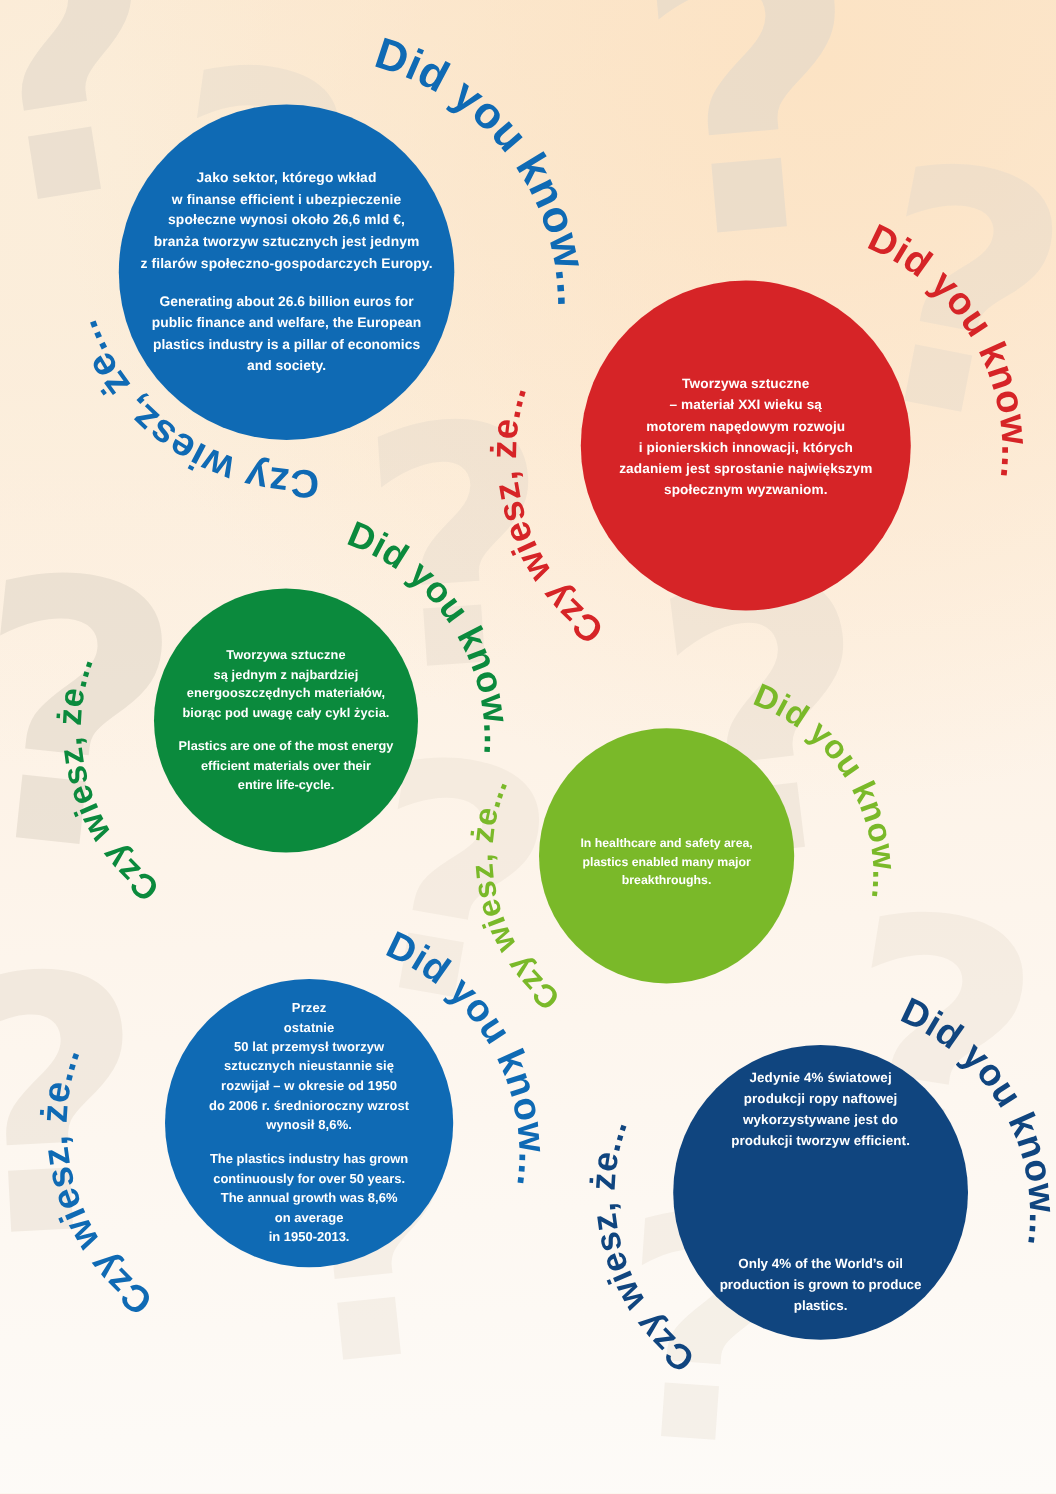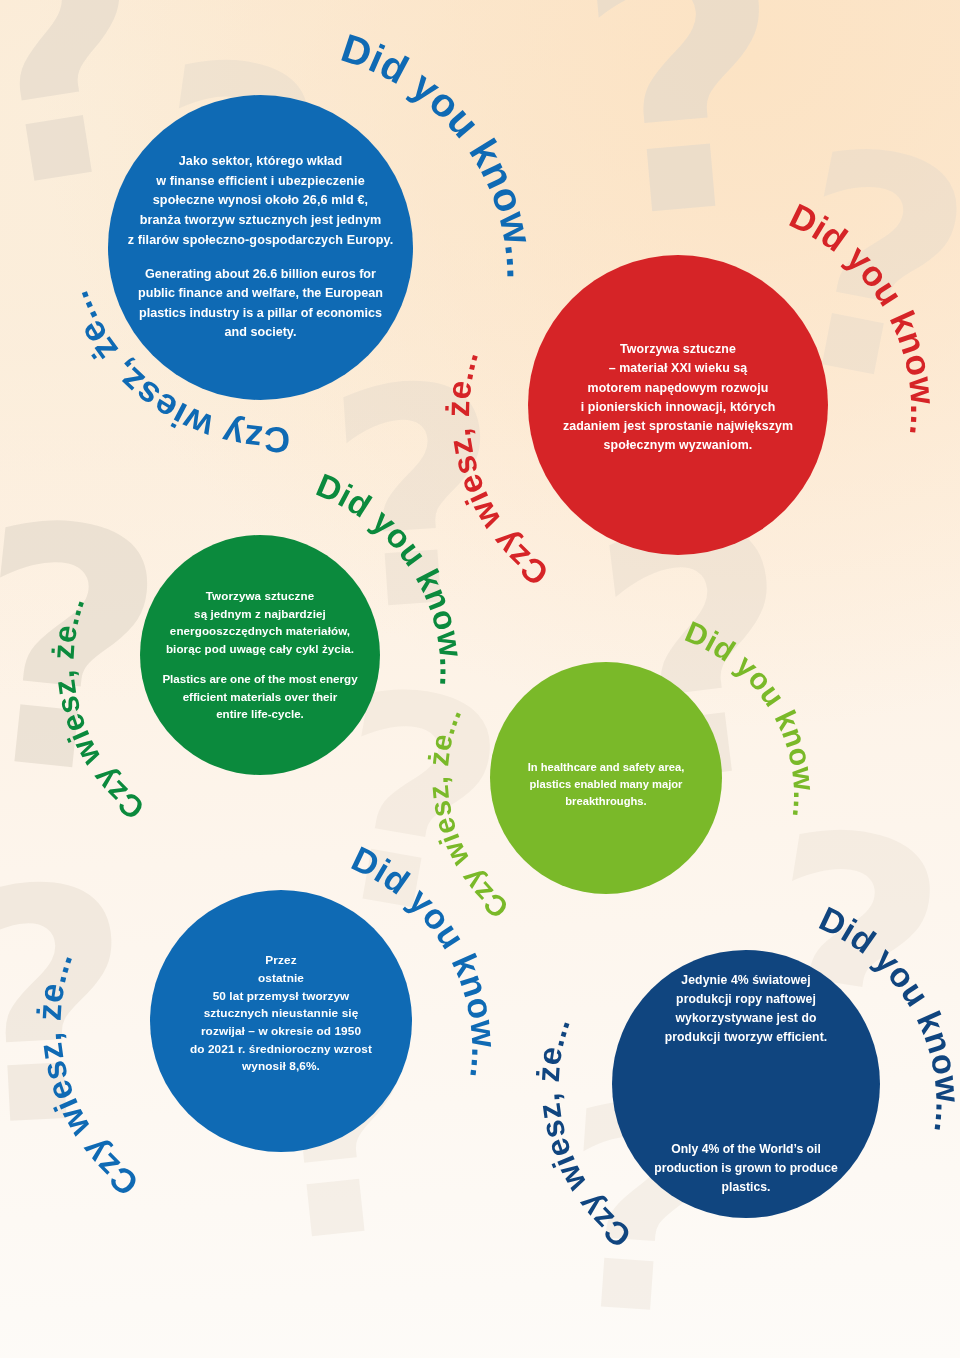--- a/index.html
+++ b/index.html
@@ -230,24 +230,31 @@
     </div>
   </div>
 
   <div class="bubble" style="left:150px;top:890px;width:262px;height:262px;background:#0f6ab4;font-size:11.8px;line-height:1.5;">
     <div>
       <p class="pl">Przez</p>
       <p class="pl">ostatnie</p>
       <p class="pl">50 lat przemysł tworzyw</p>
       <p class="pl">sztucznych nieustannie się</p>
       <p class="pl">rozwijał – w okresie od 1950</p>
-      <p class="pl">do 2021 r. średnioroczny wzrost</p>
+      <p class="pl">do 2006 r. średnioroczny wzrost</p>
       <p class="pl">wynosił 8,6%.</p>
     </div>
     <div class="gap"></div>
+    <div>
+      <p class="en">The plastics industry has grown</p>
+      <p class="en">continuously for over 50 years.</p>
+      <p class="en">The annual growth was 8,6%</p>
+      <p class="en">on average</p>
+      <p class="en">in 1950-2013.</p>
+    </div>
   </div>
 
   <div class="bubble" style="left:612px;top:950px;width:268px;height:268px;background:#10457f;font-size:12.2px;line-height:1.55;gap:40px;">
     <div>
       <p class="pl">Jedynie 4% światowej</p>
       <p class="pl">produkcji ropy naftowej</p>
       <p class="pl">wykorzystywane jest do</p>
       <p class="pl">produkcji tworzyw efficient.</p>
     </div>
     <div class="gap"></div>

